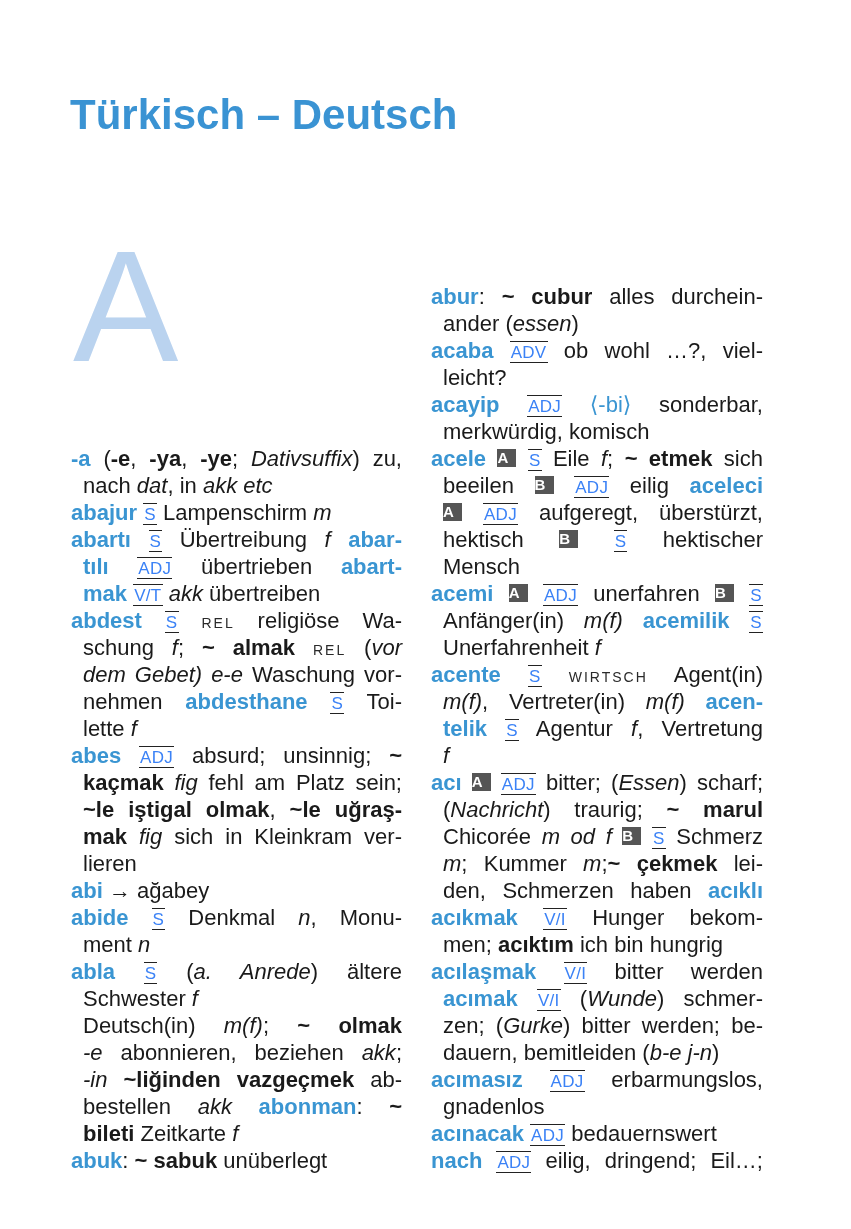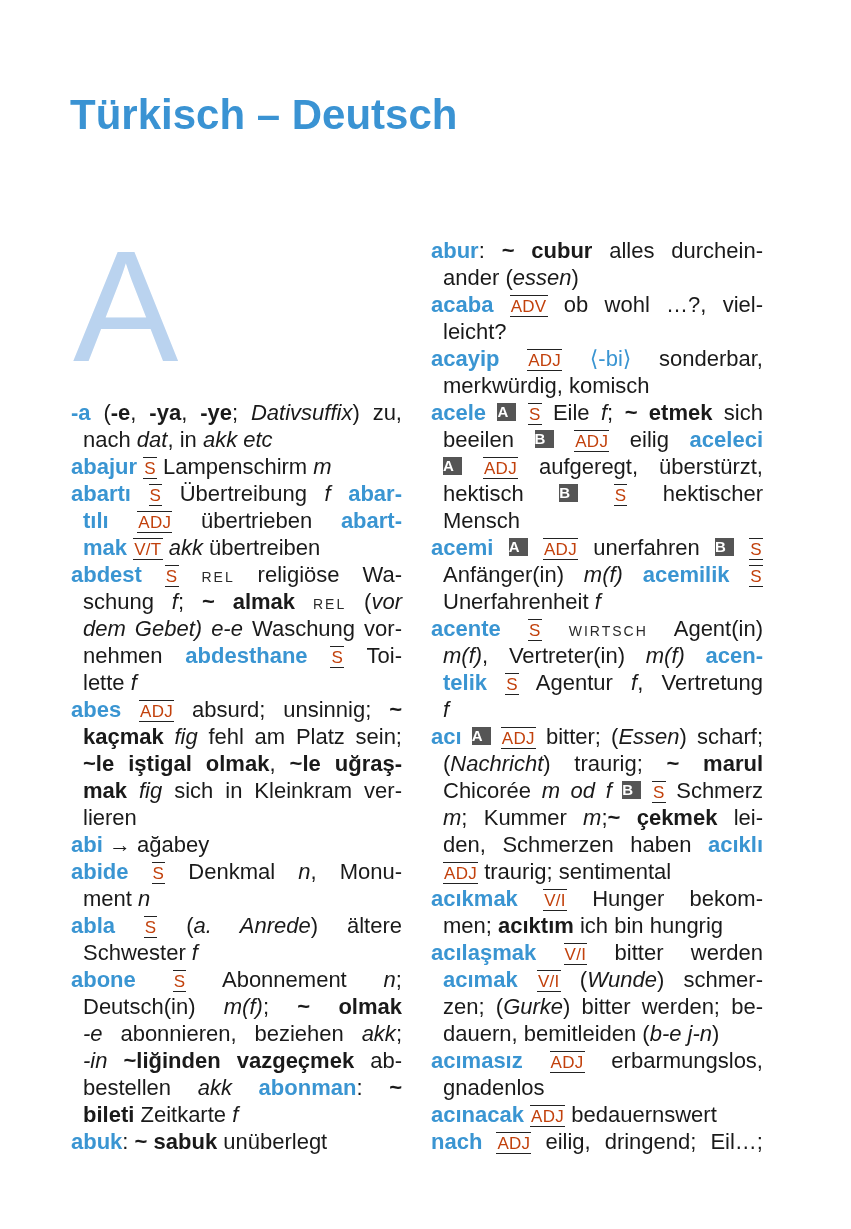--- a/index.html
+++ b/index.html
@@ -17,39 +17,39 @@
   .page-title{
     position:absolute;left:70px;top:92px;
     font-size:42px;font-weight:bold;line-height:1.117;
     color:var(--title);white-space:nowrap;
   }
   .section-letter{
     position:absolute;left:73px;top:218px;
     font-size:158px;line-height:1.117;font-weight:normal;
     color:var(--letter);
   }
-  .col{position:absolute;font-size:22px;line-height:27px;}
+  .col{position:absolute;font-size:22px;line-height:27px;margin-top:46px;}
   .col.left{left:71px;top:399px;width:331px;}
   .col.right{left:431px;top:237px;width:332px;}
   .line{height:27px;box-sizing:border-box;width:100%;overflow:visible;}
   .line.ind{padding-left:12px;}
   .line.j{text-align:justify;text-align-last:justify;}
   .line.l{text-align:left;text-align-last:left;}
   .s-hw{color:var(--accent);font-weight:bold;}
   .s-b{font-weight:bold;}
   .s-i{font-style:italic;}
   .s-n{}
   .s-ang{color:var(--accent);}
   .s-arr{}
   .s-sc{font-size:14px;letter-spacing:2px;color:#2a2a2a;}
   .s-lbl{
     display:inline-block;font-size:17px;line-height:17px;
     padding:2px 1px 1px 1px;
     border-top:1.5px solid #222;border-bottom:1.5px solid #222;
-    color:#c2410c;letter-spacing:0.3px;
+    color:#3b82f6;letter-spacing:0.3px;
   }
   .s-box{
     display:inline-block;width:19px;height:18px;line-height:18px;
     background:var(--marker);color:#ffffff;font-weight:bold;
     font-size:15px;text-align:center;vertical-align:3px;
   }
 </style>
 </head>
 <body>
 
@@ -71,21 +71,20 @@
     <div class="line j"><span class="s-hw">abes</span><span class="s-n"> </span><span class="s-lbl">ADJ</span><span class="s-n"> absurd; unsinnig; </span><span class="s-b">~</span></div>
     <div class="line j ind"><span class="s-b">kaçmak</span><span class="s-n"> </span><span class="s-i">fig</span><span class="s-n"> fehl am Platz sein;</span></div>
     <div class="line j ind"><span class="s-b">~le iştigal olmak</span><span class="s-n">, </span><span class="s-b">~le uğraş-</span></div>
     <div class="line j ind"><span class="s-b">mak</span><span class="s-n"> </span><span class="s-i">fig</span><span class="s-n"> sich in Kleinkram ver-</span></div>
     <div class="line l ind"><span class="s-n">lieren</span></div>
     <div class="line l"><span class="s-hw">abi</span><span class="s-n"> </span><span class="s-arr">→</span><span class="s-n"> ağabey</span></div>
     <div class="line j"><span class="s-hw">abide</span><span class="s-n"> </span><span class="s-lbl">S</span><span class="s-n"> Denkmal </span><span class="s-i">n</span><span class="s-n">, Monu-</span></div>
     <div class="line l ind"><span class="s-n">ment </span><span class="s-i">n</span></div>
     <div class="line j"><span class="s-hw">abla</span><span class="s-n"> </span><span class="s-lbl">S</span><span class="s-n"> (</span><span class="s-i">a. Anrede</span><span class="s-n">) ältere</span></div>
     <div class="line l ind"><span class="s-n">Schwester </span><span class="s-i">f</span></div>
-    <div class="line j"><span class="s-hw">abone</span><span class="s-n"> </span><span class="s-lbl">S</span><span class="s-n"> Abonnement </span><span class="s-i">n</span><span class="s-n">;</span></div>
     <div class="line j ind"><span class="s-n">Deutsch(in) </span><span class="s-i">m(f)</span><span class="s-n">; </span><span class="s-b">~ olmak</span></div>
     <div class="line j ind"><span class="s-i">-e</span><span class="s-n"> abonnieren, beziehen </span><span class="s-i">akk</span><span class="s-n">;</span></div>
     <div class="line j ind"><span class="s-i">-in</span><span class="s-n"> </span><span class="s-b">~liğinden vazgeçmek</span><span class="s-n"> ab-</span></div>
     <div class="line j ind"><span class="s-n">bestellen </span><span class="s-i">akk</span><span class="s-n"> </span><span class="s-hw">abonman</span><span class="s-n">: </span><span class="s-b">~</span></div>
     <div class="line l ind"><span class="s-b">bileti</span><span class="s-n"> Zeitkarte </span><span class="s-i">f</span></div>
     <div class="line l"><span class="s-hw">abuk</span><span class="s-n">: </span><span class="s-b">~ sabuk</span><span class="s-n"> unüberlegt</span></div>
   </div>
 <div class="col right">
     <div class="line j"><span class="s-hw">abur</span><span class="s-n">: </span><span class="s-b">~ cubur</span><span class="s-n"> alles durchein-</span></div>
     <div class="line l ind"><span class="s-n">ander (</span><span class="s-i">essen</span><span class="s-n">)</span></div>
@@ -103,21 +102,20 @@
     <div class="line l ind"><span class="s-n">Unerfahrenheit </span><span class="s-i">f</span></div>
     <div class="line j"><span class="s-hw">acente</span><span class="s-n"> </span><span class="s-lbl">S</span><span class="s-n"> </span><span class="s-sc">WIRTSCH</span><span class="s-n"> Agent(in)</span></div>
     <div class="line j ind"><span class="s-i">m(f)</span><span class="s-n">, Vertreter(in) </span><span class="s-i">m(f)</span><span class="s-n"> </span><span class="s-hw">acen-</span></div>
     <div class="line j ind"><span class="s-hw">telik</span><span class="s-n"> </span><span class="s-lbl">S</span><span class="s-n"> Agentur </span><span class="s-i">f</span><span class="s-n">, Vertretung</span></div>
     <div class="line l ind"><span class="s-i">f</span></div>
     <div class="line j"><span class="s-hw">acı</span><span class="s-n"> </span><span class="s-box">A</span><span class="s-n"> </span><span class="s-lbl">ADJ</span><span class="s-n"> bitter; (</span><span class="s-i">Essen</span><span class="s-n">) scharf;</span></div>
     <div class="line j ind"><span class="s-n">(</span><span class="s-i">Nachricht</span><span class="s-n">) traurig; </span><span class="s-b">~ marul</span></div>
     <div class="line j ind"><span class="s-n">Chicorée </span><span class="s-i">m od f</span><span class="s-n"> </span><span class="s-box">B</span><span class="s-n"> </span><span class="s-lbl">S</span><span class="s-n"> Schmerz</span></div>
     <div class="line j ind"><span class="s-i">m</span><span class="s-n">; Kummer </span><span class="s-i">m</span><span class="s-n">;</span><span class="s-b">~ çekmek</span><span class="s-n"> lei-</span></div>
     <div class="line j ind"><span class="s-n">den, Schmerzen haben </span><span class="s-hw">acıklı</span></div>
-    <div class="line l ind"><span class="s-lbl">ADJ</span><span class="s-n"> traurig; sentimental</span></div>
     <div class="line j"><span class="s-hw">acıkmak</span><span class="s-n"> </span><span class="s-lbl">V/I</span><span class="s-n"> Hunger bekom-</span></div>
     <div class="line l ind"><span class="s-n">men; </span><span class="s-b">acıktım</span><span class="s-n"> ich bin hungrig</span></div>
     <div class="line j"><span class="s-hw">acılaşmak</span><span class="s-n"> </span><span class="s-lbl">V/I</span><span class="s-n"> bitter werden</span></div>
     <div class="line j ind"><span class="s-hw">acımak</span><span class="s-n"> </span><span class="s-lbl">V/I</span><span class="s-n"> (</span><span class="s-i">Wunde</span><span class="s-n">) schmer-</span></div>
     <div class="line j ind"><span class="s-n">zen; (</span><span class="s-i">Gurke</span><span class="s-n">) bitter werden; be-</span></div>
     <div class="line l ind"><span class="s-n">dauern, bemitleiden (</span><span class="s-i">b-e j-n</span><span class="s-n">)</span></div>
     <div class="line j"><span class="s-hw">acımasız</span><span class="s-n"> </span><span class="s-lbl">ADJ</span><span class="s-n"> erbarmungslos,</span></div>
     <div class="line l ind"><span class="s-n">gnadenlos</span></div>
     <div class="line l"><span class="s-hw">acınacak</span><span class="s-n"> </span><span class="s-lbl">ADJ</span><span class="s-n"> bedauernswert</span></div>
     <div class="line j"><span class="s-hw">nach</span><span class="s-n"> </span><span class="s-lbl">ADJ</span><span class="s-n"> eilig, dringend; Eil…;</span></div>

